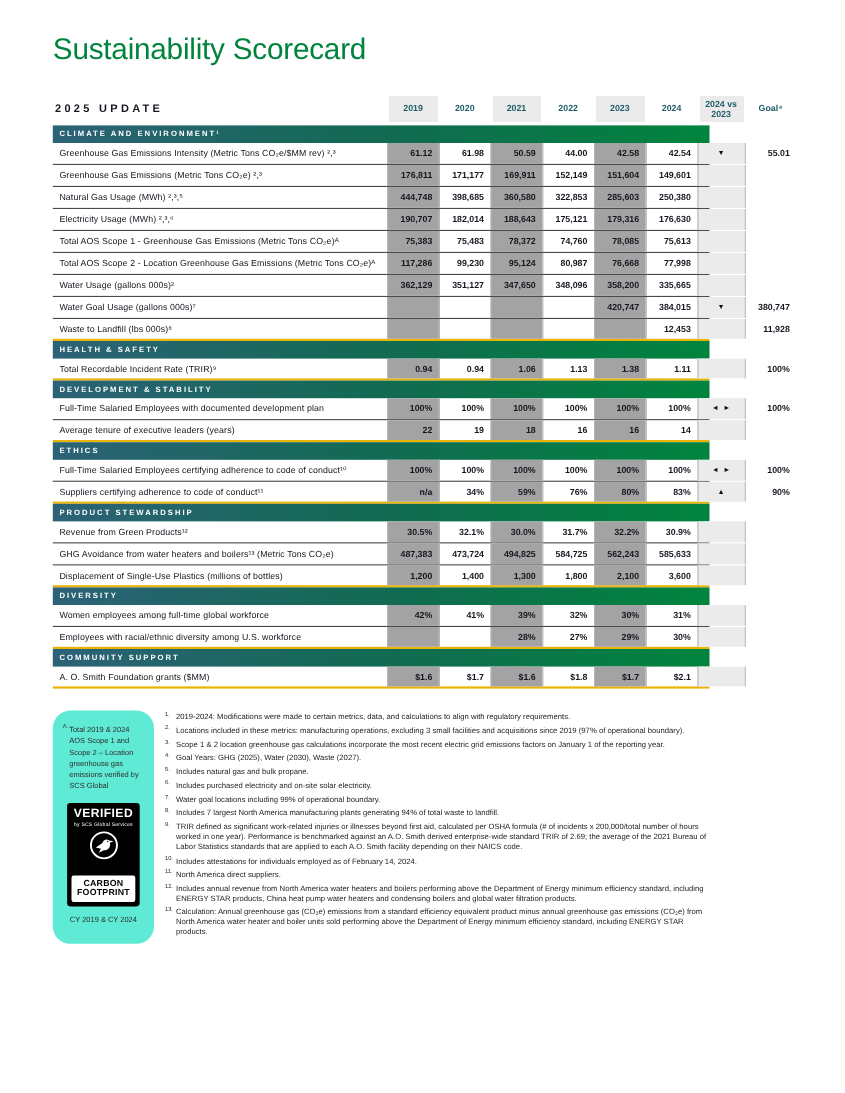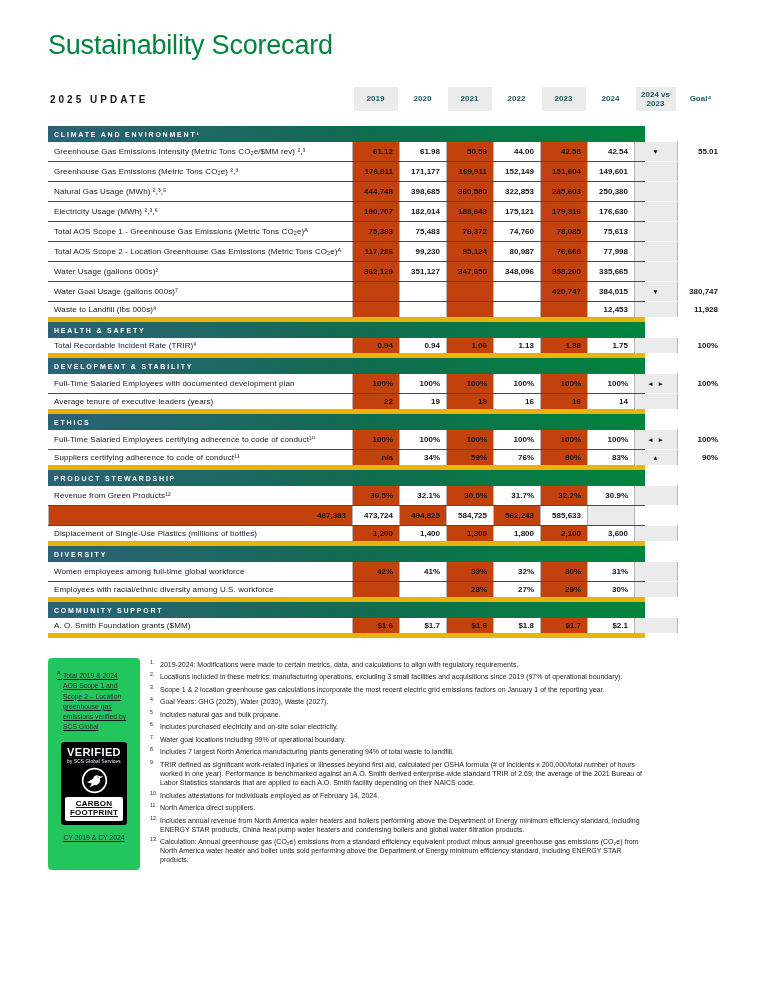--- a/index.html
+++ b/index.html
@@ -12,73 +12,73 @@
   .page { padding:30px 43px 10px 48px; width:688px; height:994px; }
 
   .title {
     font-size:27px; font-weight:400; letter-spacing:-0.2px;
     color:#00843D; margin-bottom:26px;
   }
 
   
   .grid9 { display:grid; grid-template-columns:304px repeat(6,47px) 43px 47px; }
 
-  .head-row { height:24px; align-items:center; margin-bottom:15px; }
+  .head-row { height:24px; align-items:center; margin-bottom:3px; }
   .update {
     font-size:10px; font-weight:bold; letter-spacing:3px; color:#15151f; padding-left:2px;
   }
   .hcell {
     height:24px; display:flex; align-items:center; justify-content:center;
     text-align:center; font-size:8px; font-weight:bold; color:#1E5B66; line-height:1.15;
   }
   .hcell.shade { background:#EBEBEC; background-clip:content-box; padding:0 1.5px; }
 
   .secbar {
     height:16px; display:flex; align-items:center; padding-left:6px;
     background:linear-gradient(90deg,#2C6277 0%,#116B51 52%,#00843D 100%);
     color:#fff; font-size:7px; font-weight:bold; letter-spacing:1.8px;
   }
   .section:not(:first-child) { }
 
   .trow { height:20px; border-bottom:1px solid #4A4A4A; }
-  .trow.last { border-bottom:5px solid #eab308; }
+  .trow.last { border-bottom:2px solid #eab308; }
   .lcell {
     display:flex; align-items:center; padding-left:6px; padding-right:4px;
     font-size:8px; color:#15151f; letter-spacing:0.1px; white-space:nowrap; overflow:hidden;
   }
   .vcell, .gcell {
     display:flex; align-items:center; justify-content:flex-end;
     padding-right:6px; font-size:8px; font-weight:bold; color:#15151f;
     border-left:1px solid #B5B5B5;
   }
-  .vcell.shade { background:#c2410c; }
+  .vcell.shade { background:#a3a3a3; }
   .tcell {
     background:#EBEBEC; border-left:1px solid #B5B5B5;
     display:flex; align-items:center; justify-content:center;
     font-size:6.5px; letter-spacing:1px; color:#111;
   }
 
   
   .notes { display:flex; margin-top:20px; }
   .verify {
     flex:none; width:92px; min-height:212px;
-    background:#22c55e; border-radius:4px; padding:12px 9px 10px 9px;text-decoration:underline;
+    background:#5eead4; border-radius:16px; padding:12px 9px 10px 9px;
   }
   .vnote { font-size:6.8px; line-height:1.5; color:#2e2e2e; padding-left:6px; text-indent:-6px; }
   .vmark { font-size:5.2px; vertical-align:super; margin-right:1px; }
   .badge {
     width:66px; margin:10px auto 0 auto; background:#000; border-radius:3px;
     padding:5px 4px 4px 4px; text-align:center; color:#fff;
   }
   .b1 { font-size:11px; font-weight:bold; letter-spacing:0.4px; line-height:1; }
   .b2 { font-size:4.6px; margin-top:1px; letter-spacing:0.2px; }
   .bird { display:block; margin:3px auto 0 auto; }
   .b3 {
     background:#fff; color:#000; font-weight:bold; font-size:8px; line-height:1.1;
-    padding:3px 1px; border-radius:2px; margin-top:3px; letter-spacing:0.2px;
+    padding:3px 1px; border-radius:2px; margin-top:14px; letter-spacing:0.2px;
   }
   .vcap { font-size:6.8px; text-align:center; margin-top:9px; color:#2e2e2e; }
 
   .fnlist { flex:1; margin-left:9px; padding-top:2px; }
   .fn {
     position:relative; padding-left:11px; font-size:7px; line-height:1.3;
     color:#1c1c1c; margin-bottom:3.4px;
   }
   .fn .mark { position:absolute; left:1px; top:-1px; font-size:5.2px; }
 </style>
@@ -211,21 +211,21 @@
           <div class="secbar">
             <span>HEALTH &amp; SAFETY</span>
           </div>
           <div class="grid9 trow last">
             <div class="lcell">Total Recordable Incident Rate (TRIR)⁹</div>
             <div class="vcell shade">0.94</div>
             <div class="vcell">0.94</div>
             <div class="vcell shade">1.06</div>
             <div class="vcell">1.13</div>
             <div class="vcell shade">1.38</div>
-            <div class="vcell">1.75</div>
+            <div class="vcell">1.11</div>
             <div class="tcell"></div>
             <div class="gcell">100%</div>
           </div>
         </div>
         <div class="section">
           <div class="secbar">
             <span>DEVELOPMENT &amp; STABILITY</span>
           </div>
           <div class="grid9 trow">
             <div class="lcell">Full-Time Salaried Employees with documented development plan</div>
@@ -286,20 +286,21 @@
             <div class="vcell shade">30.5%</div>
             <div class="vcell">32.1%</div>
             <div class="vcell shade">30.0%</div>
             <div class="vcell">31.7%</div>
             <div class="vcell shade">32.2%</div>
             <div class="vcell">30.9%</div>
             <div class="tcell"></div>
             <div class="gcell"></div>
           </div>
           <div class="grid9 trow">
+            <div class="lcell">GHG Avoidance from water heaters and boilers¹³ (Metric Tons CO₂e)</div>
             <div class="vcell shade">487,383</div>
             <div class="vcell">473,724</div>
             <div class="vcell shade">494,825</div>
             <div class="vcell">584,725</div>
             <div class="vcell shade">562,243</div>
             <div class="vcell">585,633</div>
             <div class="tcell"></div>
             <div class="gcell"></div>
           </div>
           <div class="grid9 trow last">

